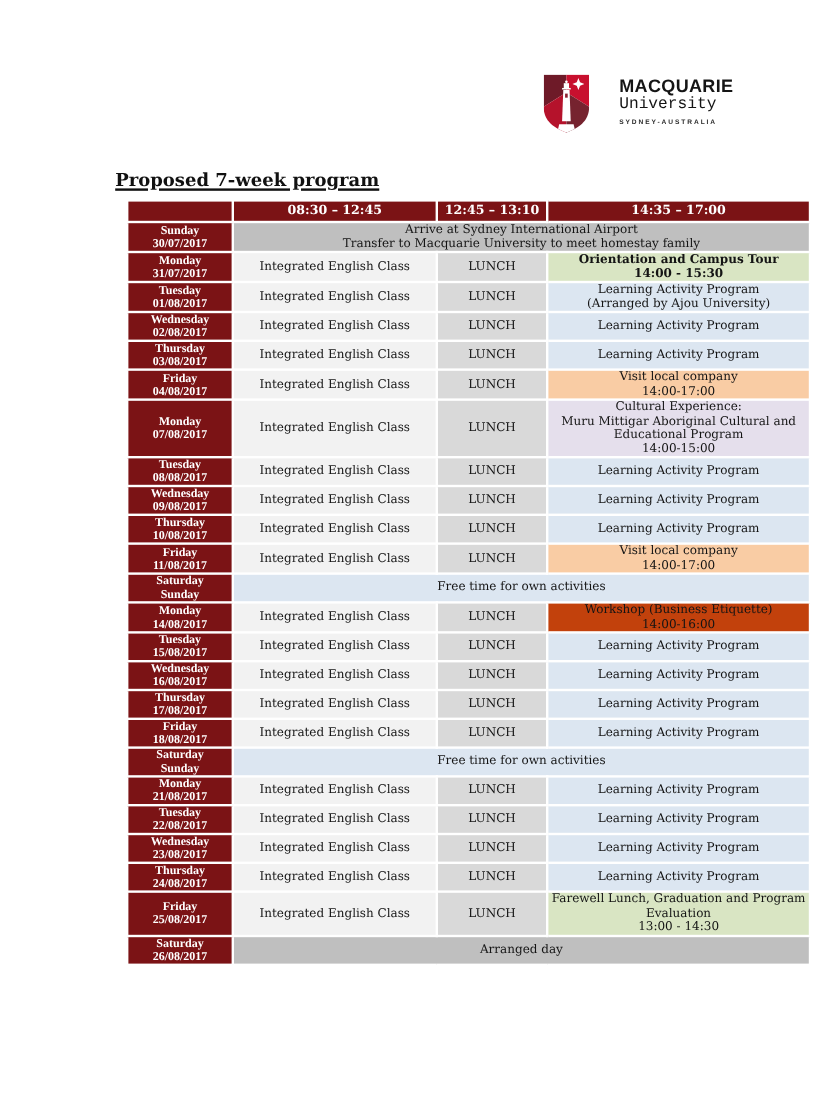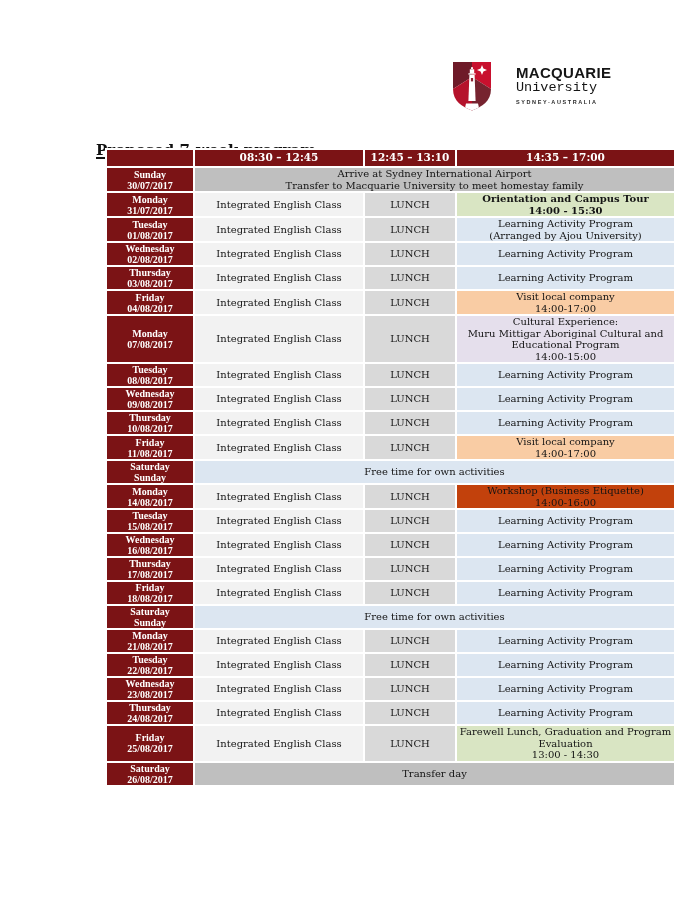--- a/index.html
+++ b/index.html
@@ -32,21 +32,21 @@
   }
   .doc-title {
     position: absolute; left: 96px; top: 141px;
     font-size: 15px; font-weight: bold;
     text-decoration: underline;
     text-decoration-thickness: 1.5px;
     text-underline-offset: 2px;
     color: #111;
   }
   table.program {
-    position: absolute; left: 105px; top: 148px;
+    position: absolute; left: 105px; top: 166px;
     width: 569px;
     border-collapse: collapse;
     table-layout: fixed;
   }
   table.program th, table.program td {
     border: 2px solid #ffffff;
     text-align: center;
     vertical-align: middle;
     font-size: 10px;
     line-height: 11.5px;
@@ -247,16 +247,16 @@
         <td style="background: rgb(220, 230, 241);">Learning Activity Program</td>
       </tr>
       <tr>
         <th class="day">Friday<br>25/08/2017</th>
         <td style="background: rgb(242, 242, 242);">Integrated English Class</td>
         <td style="background: rgb(217, 217, 217);">LUNCH</td>
         <td style="background: rgb(217, 229, 195);">Farewell Lunch, Graduation and Program<br>Evaluation<br>13:00 - 14:30</td>
       </tr>
       <tr>
         <th class="day">Saturday<br>26/08/2017</th>
-        <td colspan="3" style="background: rgb(191, 191, 191);">Transfer day</td>
+        <td colspan="3" style="background: rgb(191, 191, 191);">Arranged day</td>
       </tr>
     </tbody>
 </table>
 
 </body></html>

